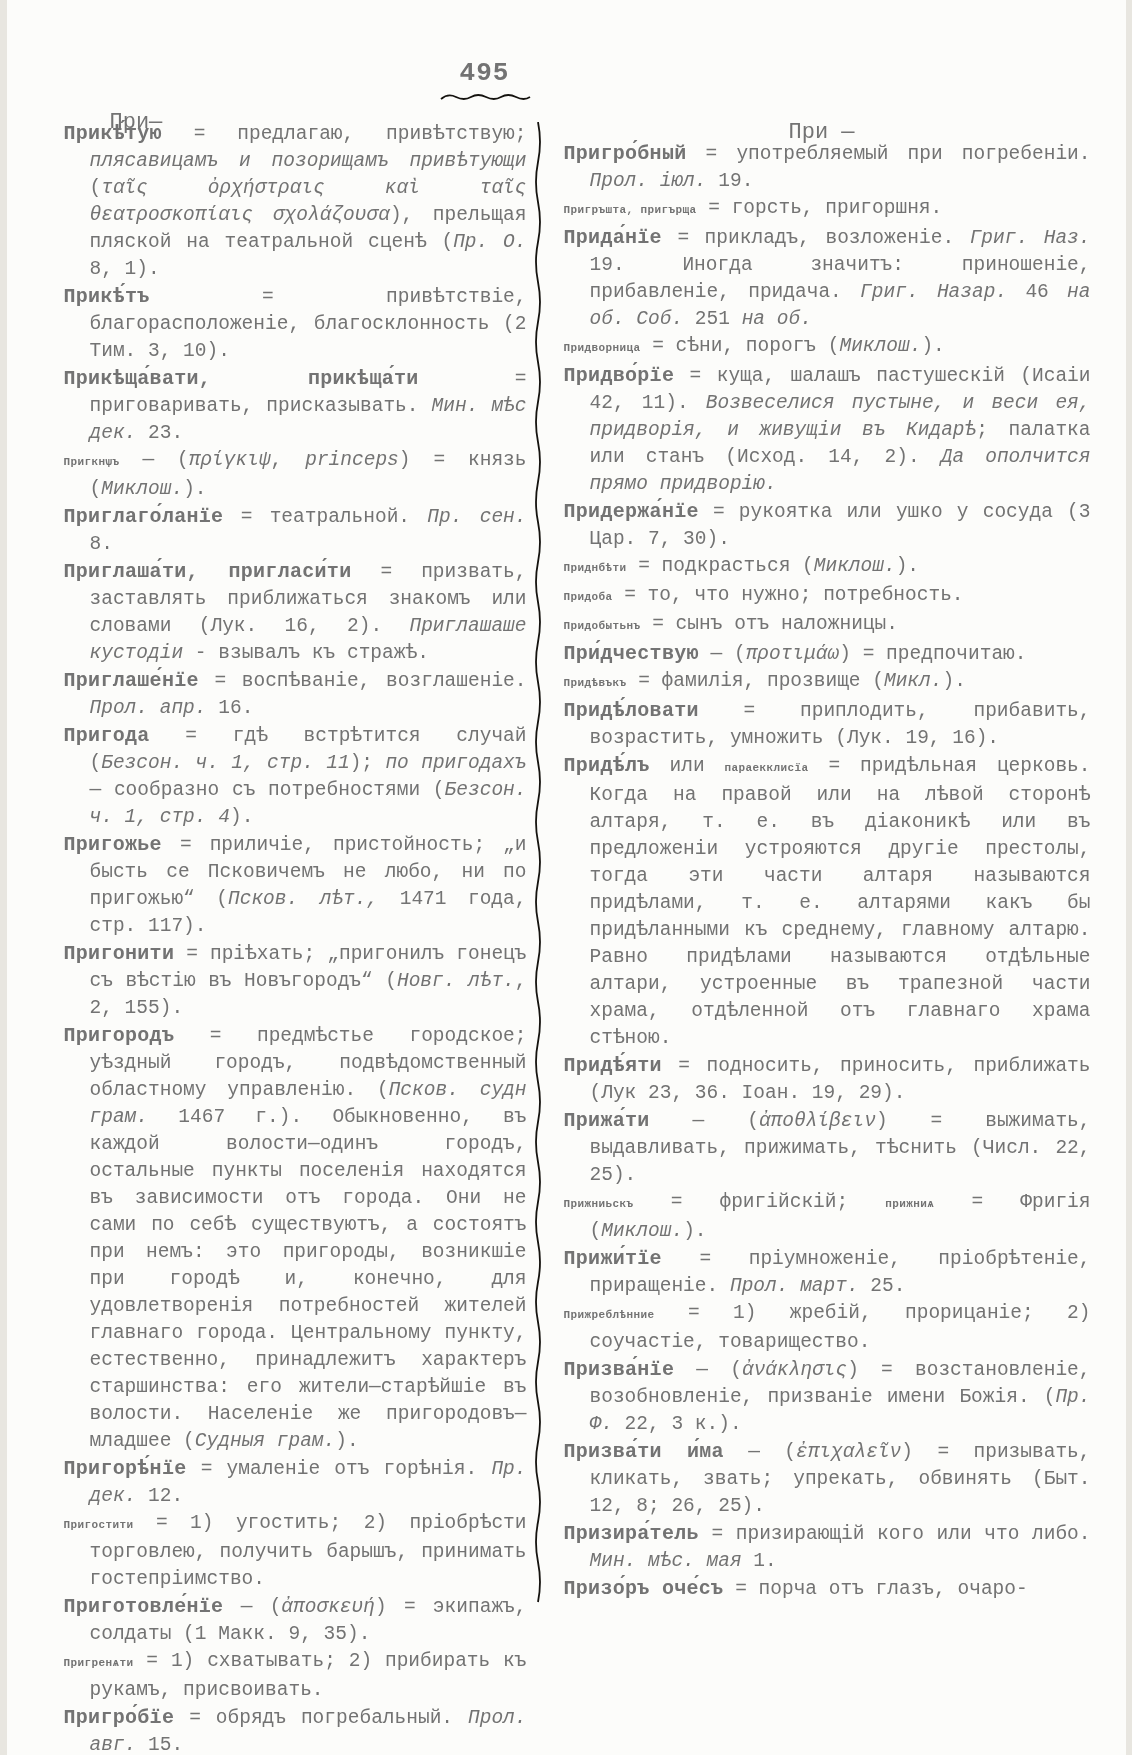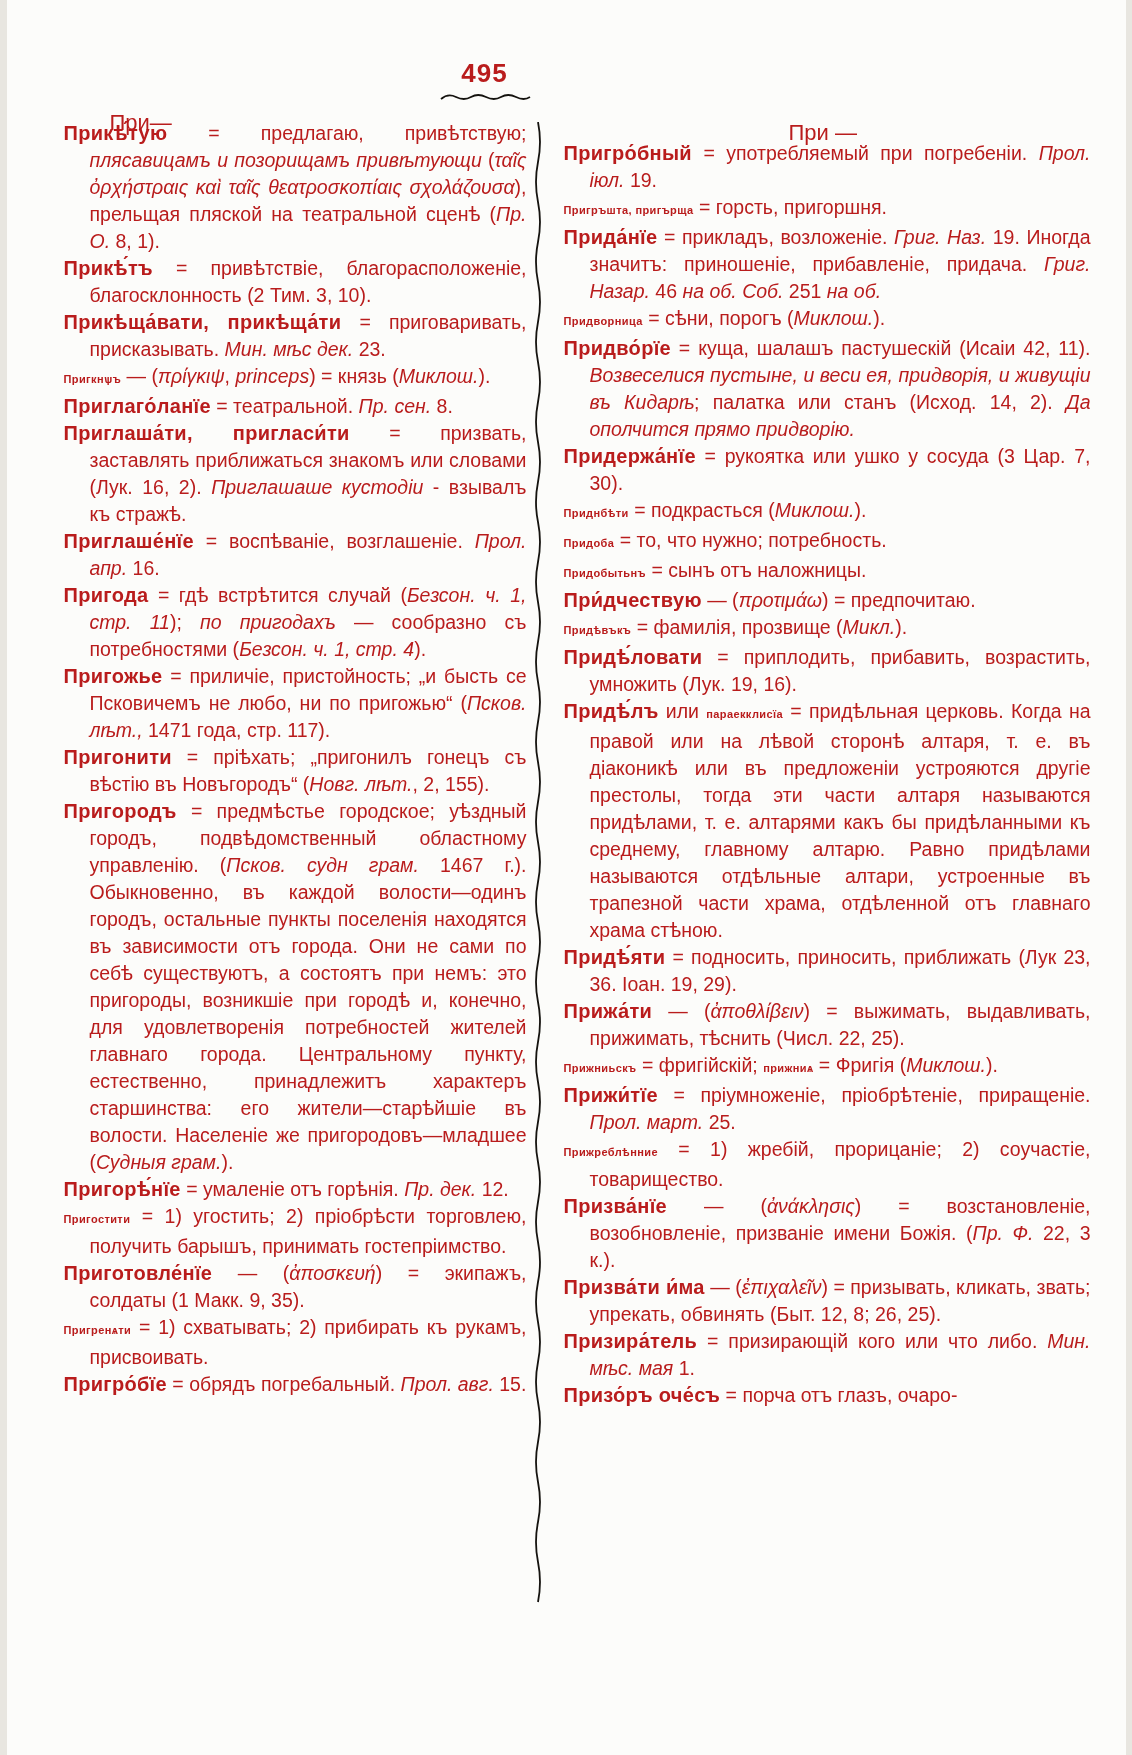--- a/index.html
+++ b/index.html
@@ -2,22 +2,22 @@
 <html><head>
 <meta charset="utf-8">
 <title>495</title>
 <style>
   html,body{margin:0;padding:0;background:#e8e6e0;}
   #page{
     position:relative;
     width:1119px;height:1755px;
     margin:0 auto;
     background:#fcfcfa;
-    color:#b91c1c;
-    font-family:Liberation Sans, sans-serif;
+    color:#737373;
+    font-family:Liberation Mono, monospace;
     overflow:hidden;
   }
   .pageno{
     position:absolute;left:428px;top:58px;width:100px;
     text-align:center;font-size:26px;font-weight:bold;letter-spacing:1px;
   }
   .pageno-rule{position:absolute;left:432px;top:92px;}
   .colhead{position:absolute;font-size:22px;margin-top:20px;}
   .colhead.left{left:103px;top:90px;}
   .colhead.right{left:782px;top:100px;}

